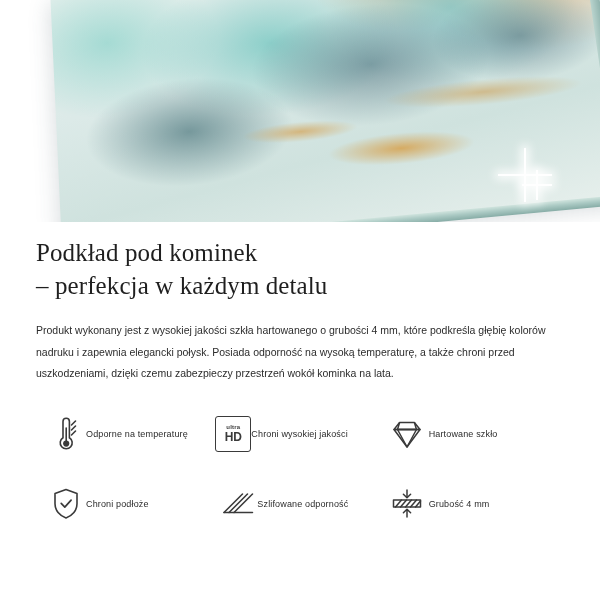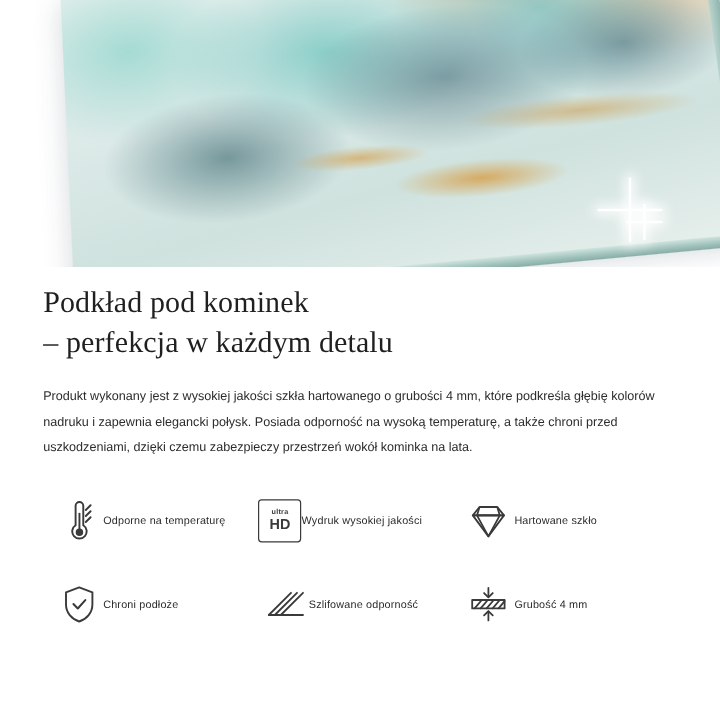--- a/index.html
+++ b/index.html
@@ -215,21 +215,21 @@
         <span class="caption">Odporne na temperaturę</span>
       </div>
 
       <div class="feature">
         <span class="icon-wrap">
           <span class="ultrahd">
             <span class="u-small">ultra</span>
             <span class="u-big">HD</span>
           </span>
         </span>
-        <span class="caption">Wydruk wysokiej jakości</span>
+        <span class="caption">Chroni wysokiej jakości</span>
       </div>
 
       <div class="feature">
         <span class="icon-wrap">
           <svg width="44" height="40" viewBox="0 0 44 40">
             <g fill="none" stroke="#3a3a3a" stroke-width="1.5" stroke-linejoin="round">
               <path d="M9 15.5h26L22 33z"></path>
               <path d="M14.6 8.5h14.8l5.6 7H9z"></path>
               <path d="M14.6 8.5l-2.1 7L22 33l9.5-17.5-2.1-7"></path>
               <path d="M12.5 15.5h19"></path>

